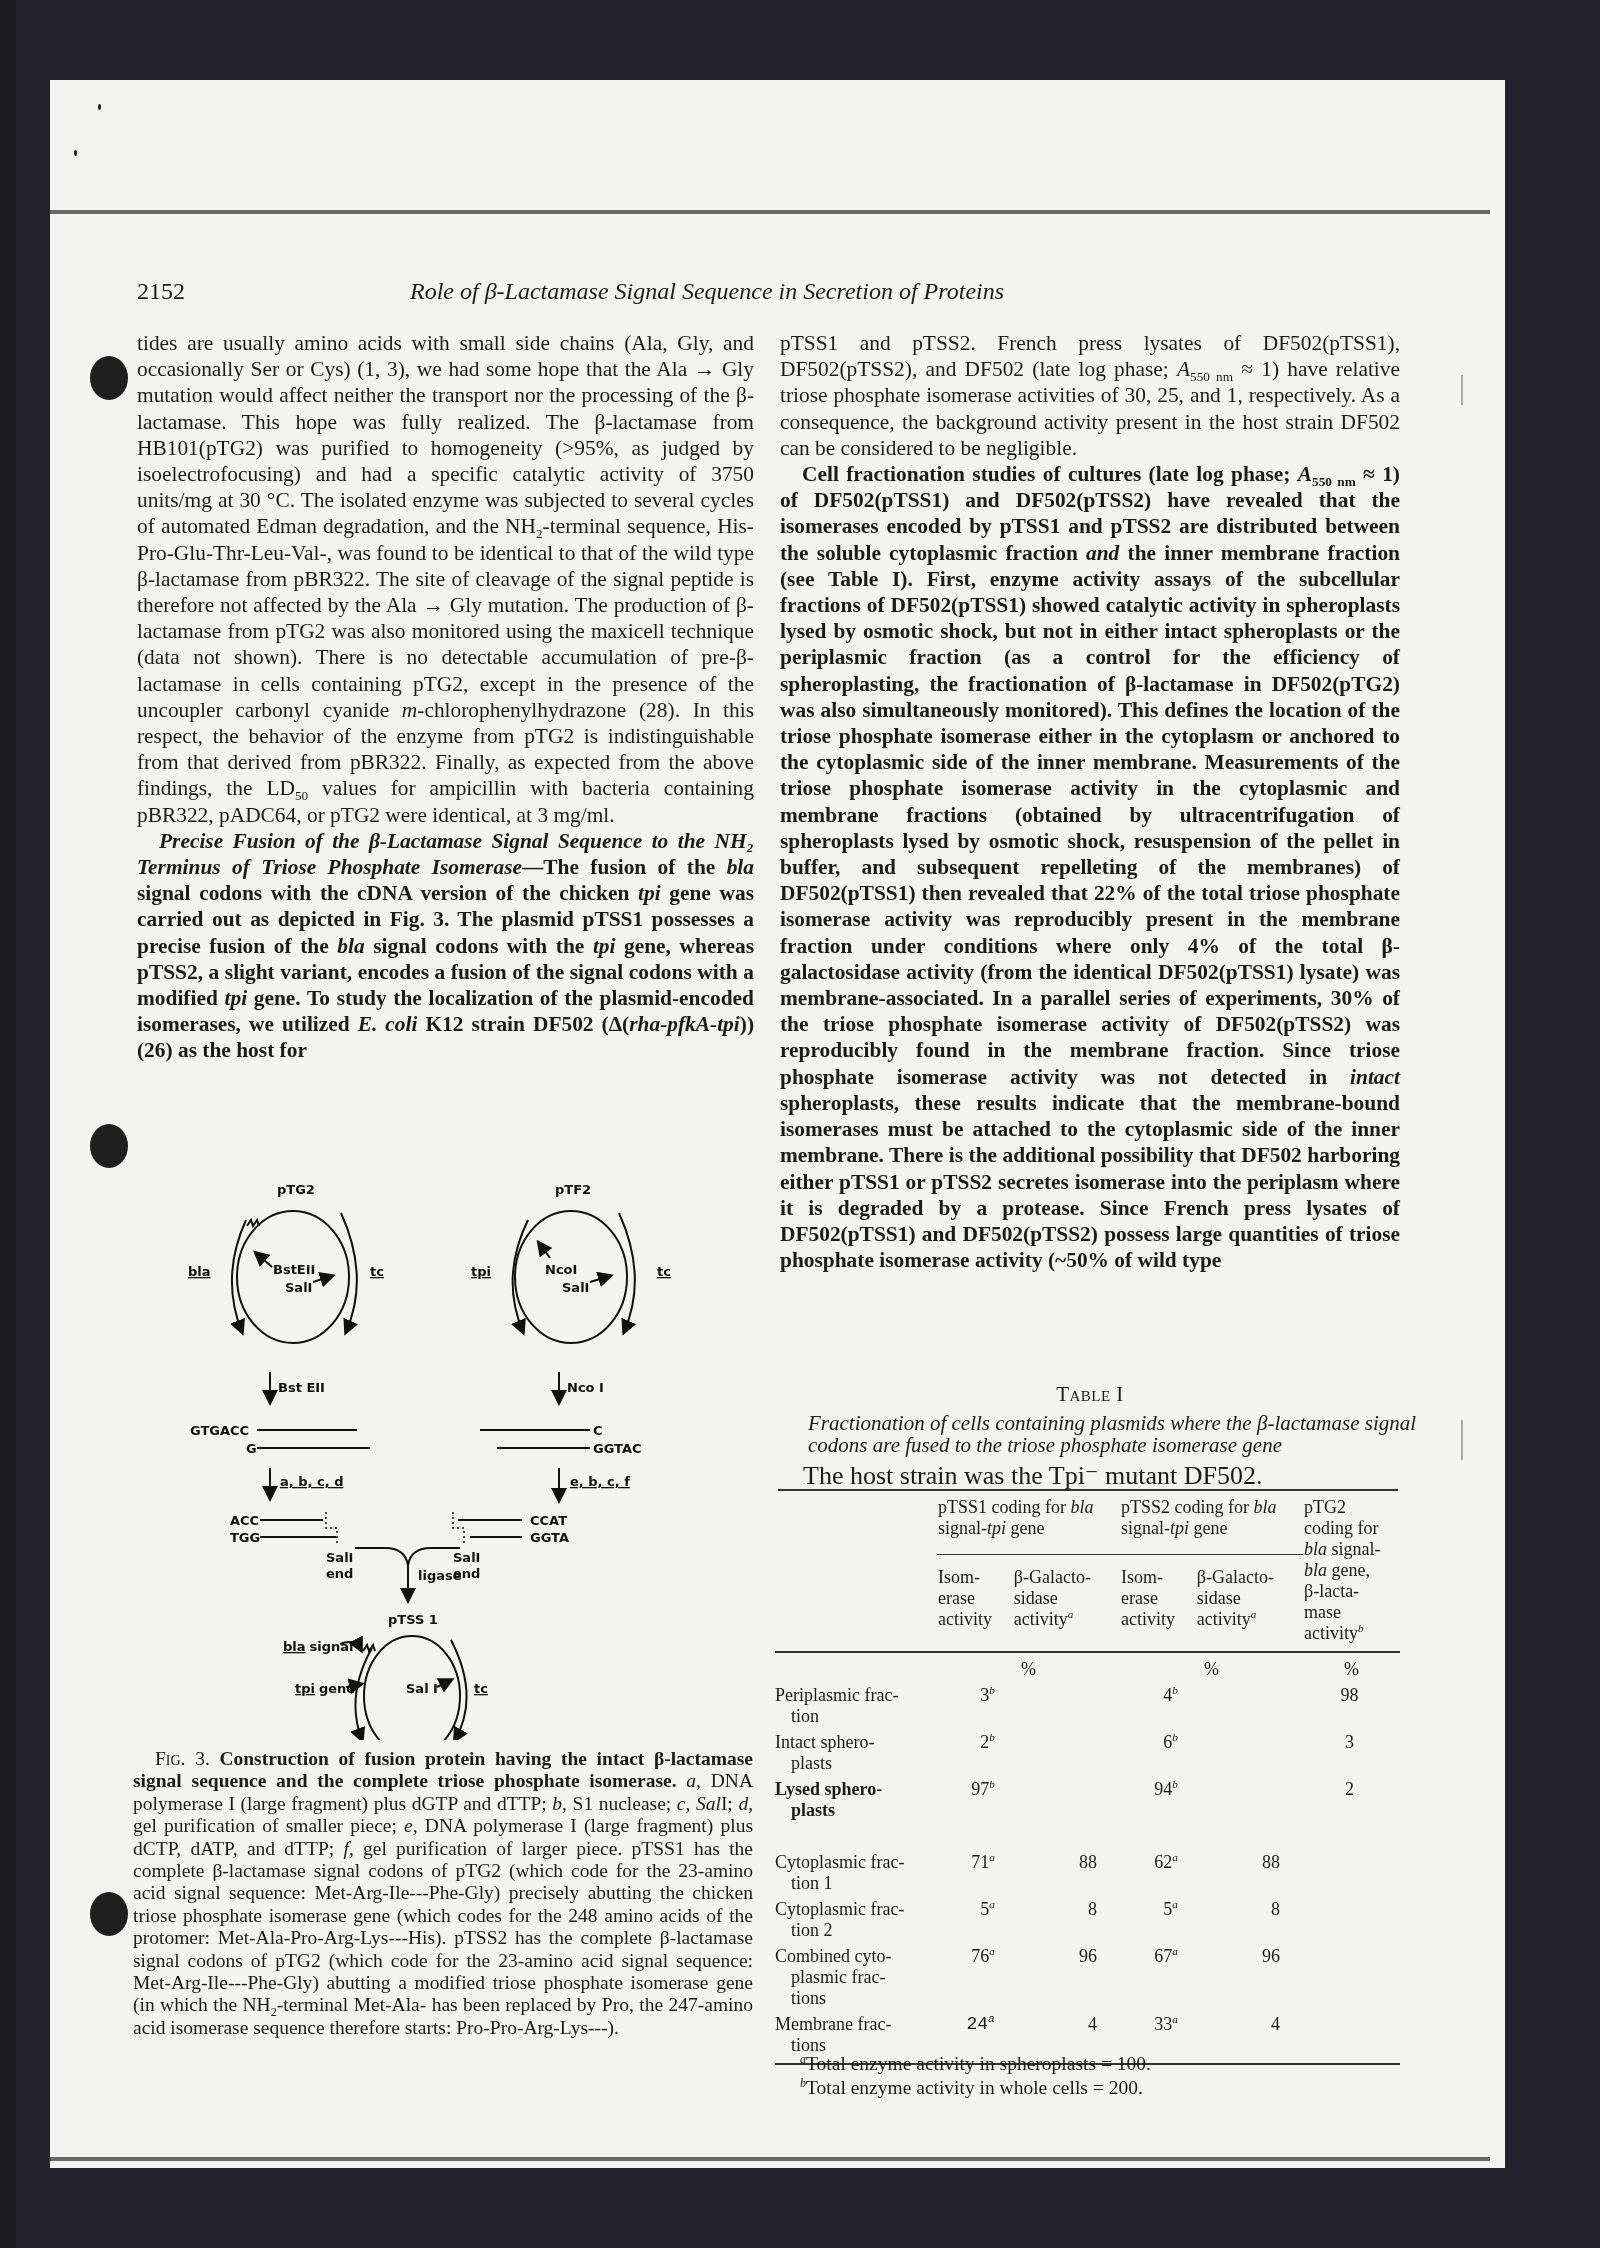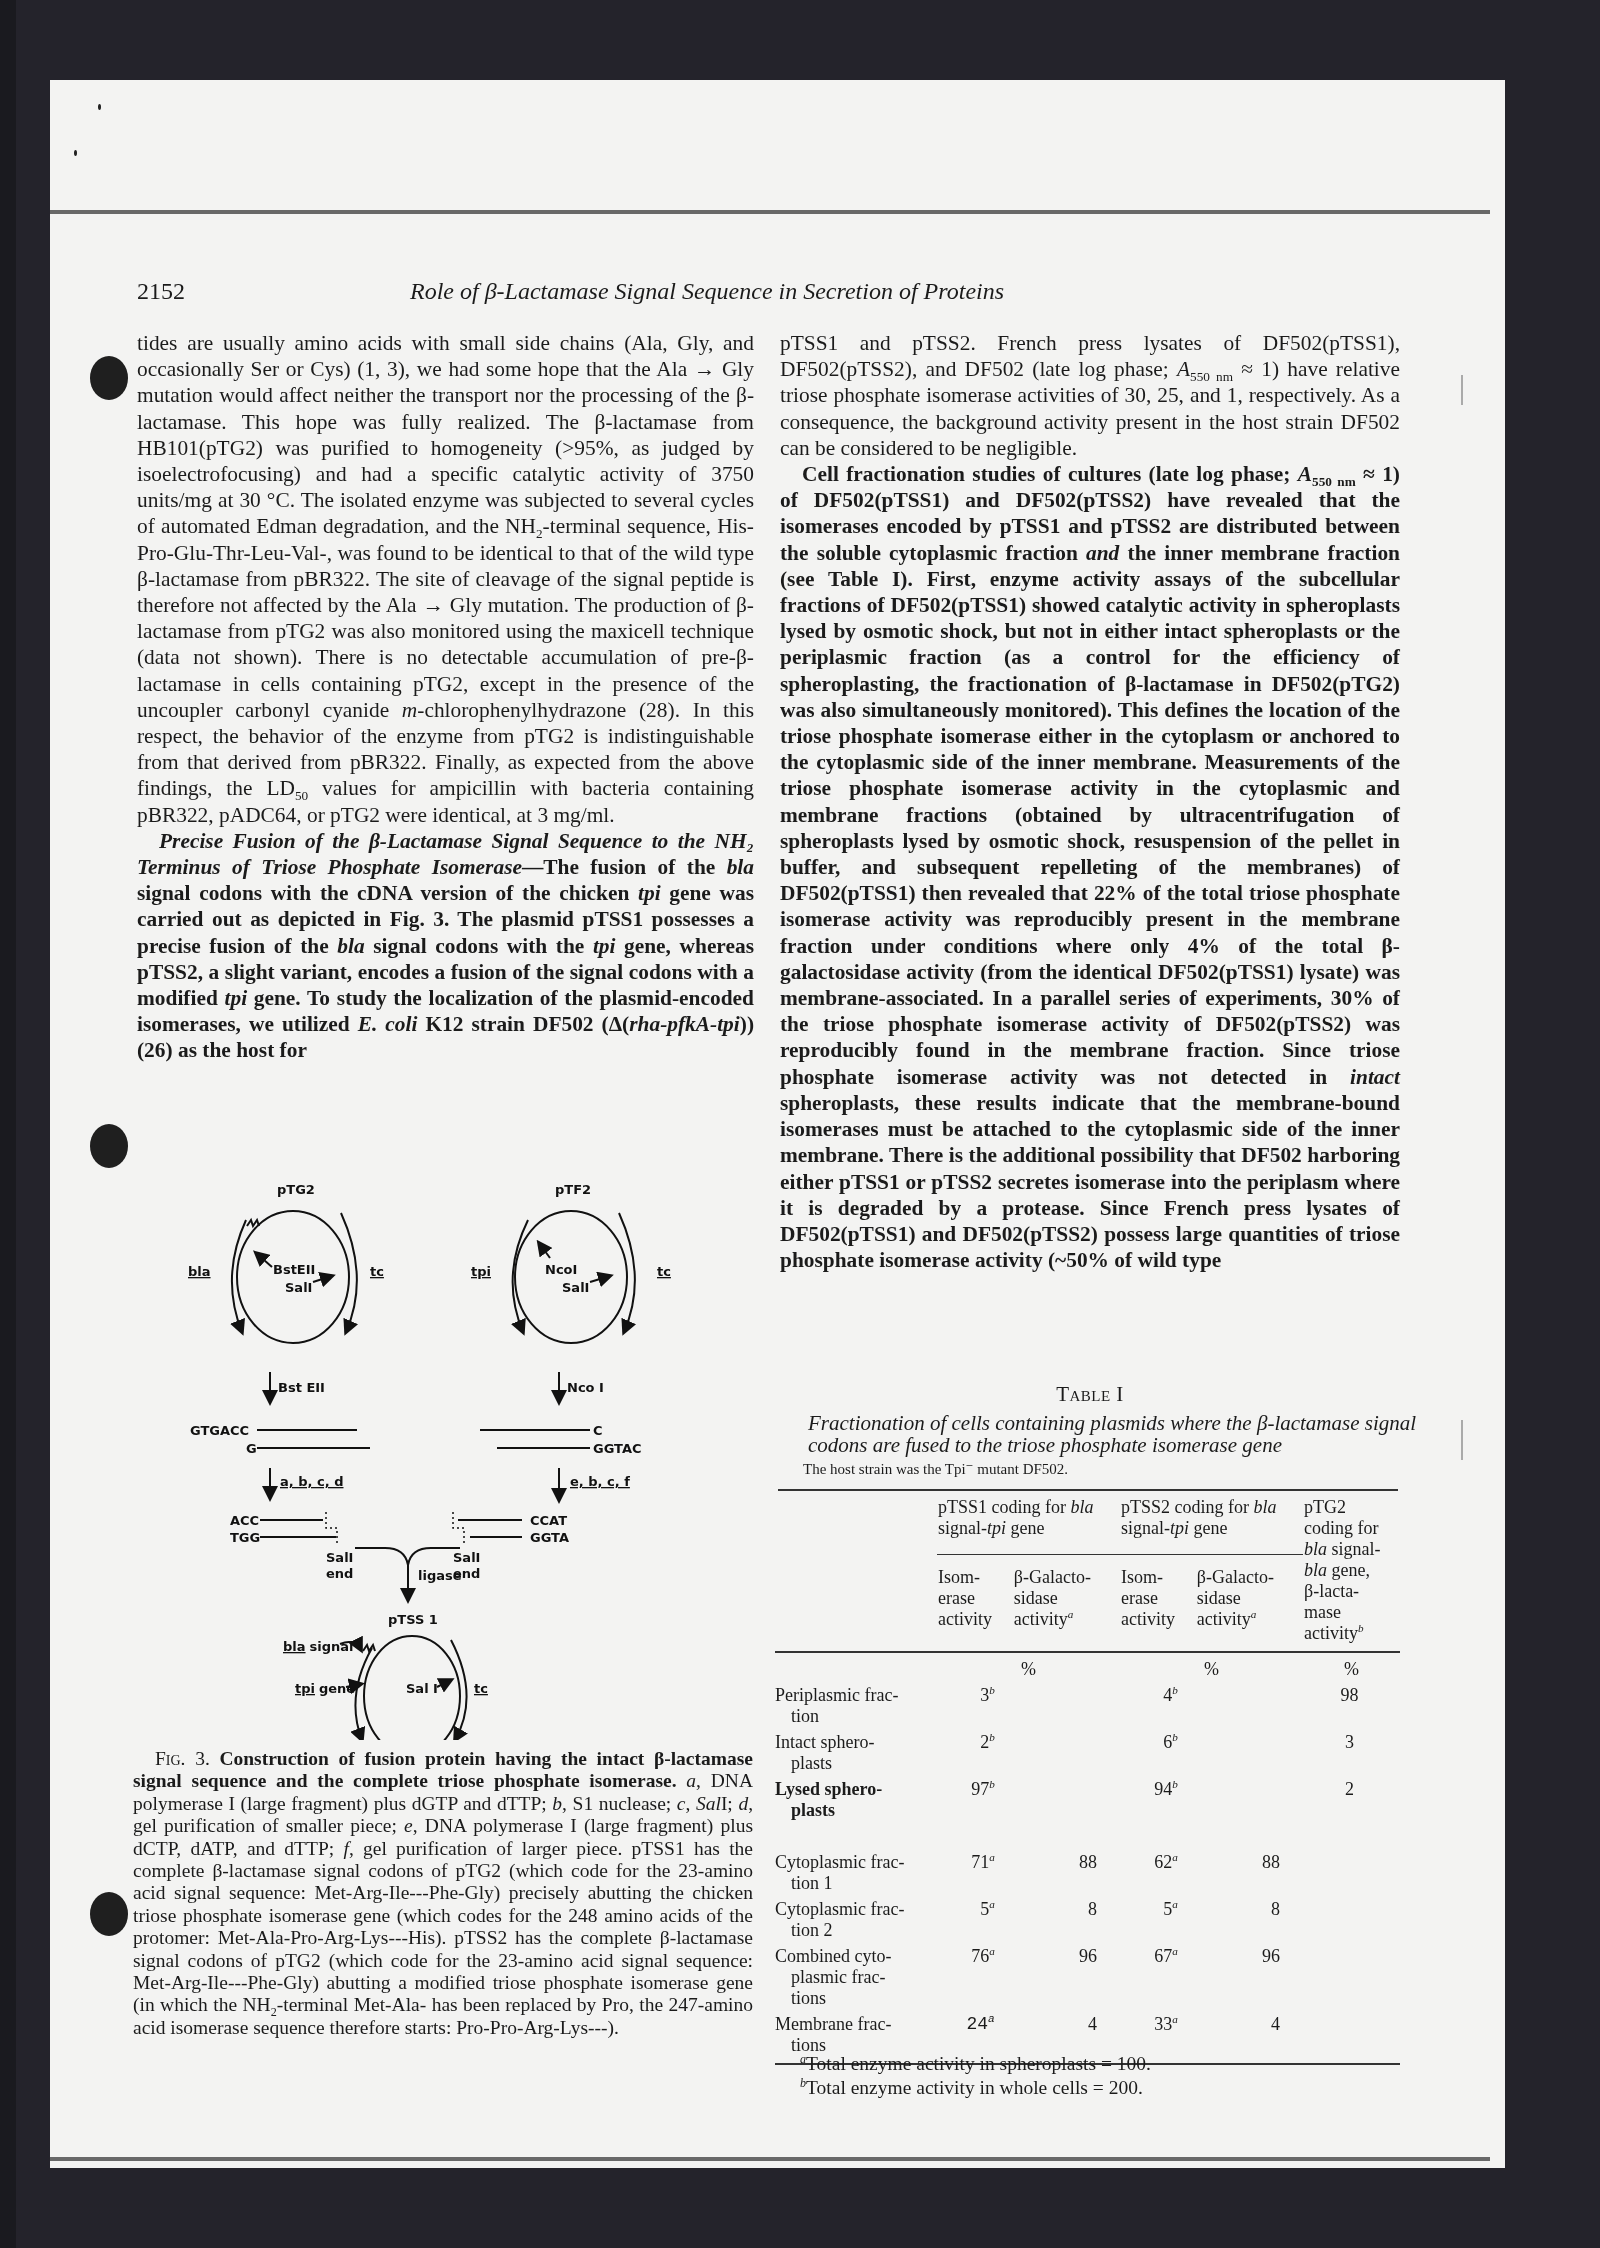--- a/index.html
+++ b/index.html
@@ -37,21 +37,21 @@
 
   .figure { position: absolute; left: 150px; top: 1170px; width: 600px; height: 570px; }
   .figure svg { width: 600px; height: 570px; font-family: "DejaVu Sans", sans-serif; }
 
   .caption { position: absolute; left: 133px; top: 1748px; width: 620px; font-size: 19.5px; line-height: 22.4px; text-align: justify; }
   .caption .fig { font-variant: small-caps; }
   .caption b { font-weight: bold; }
 
   .tbl-title { position: absolute; left: 780px; top: 1382px; width: 620px; text-align: center; font-size: 21px; font-variant: small-caps; letter-spacing: 0.5px; }
   .tbl-caption { position: absolute; left: 780px; top: 1412px; width: 620px; text-align: left; font-size: 21px; line-height: 22px; font-style: italic; margin-left: 28px; }
-  .tbl-note { position: absolute; left: 803px; top: 1460px; font-size: 15px; }
+  .tbl-note { position: absolute; left: 803px; top: 1460px; font-size: 26px; }
   .rule { position: absolute; background: #333; height: 2px; }
   table.data { position: absolute; left: 775px; top: 1496px; width: 625px; border-collapse: collapse; font-size: 18px; line-height: 21px; }
   .thead-cell { text-align: left; vertical-align: top; }
   .sub-rule { border-bottom: 1.5px solid #333; }
   .rowlabel { text-align: left; padding-left: 0; }
   .rowlabel .cont { padding-left: 16px; display: block; }
   .num { text-align: right; padding-right: 18px; vertical-align: top; }
   .footnote { position: absolute; left: 800px; font-size: 19.5px; }
 
   .margin-tick { position: absolute; width: 2px; background: #aaa; }

